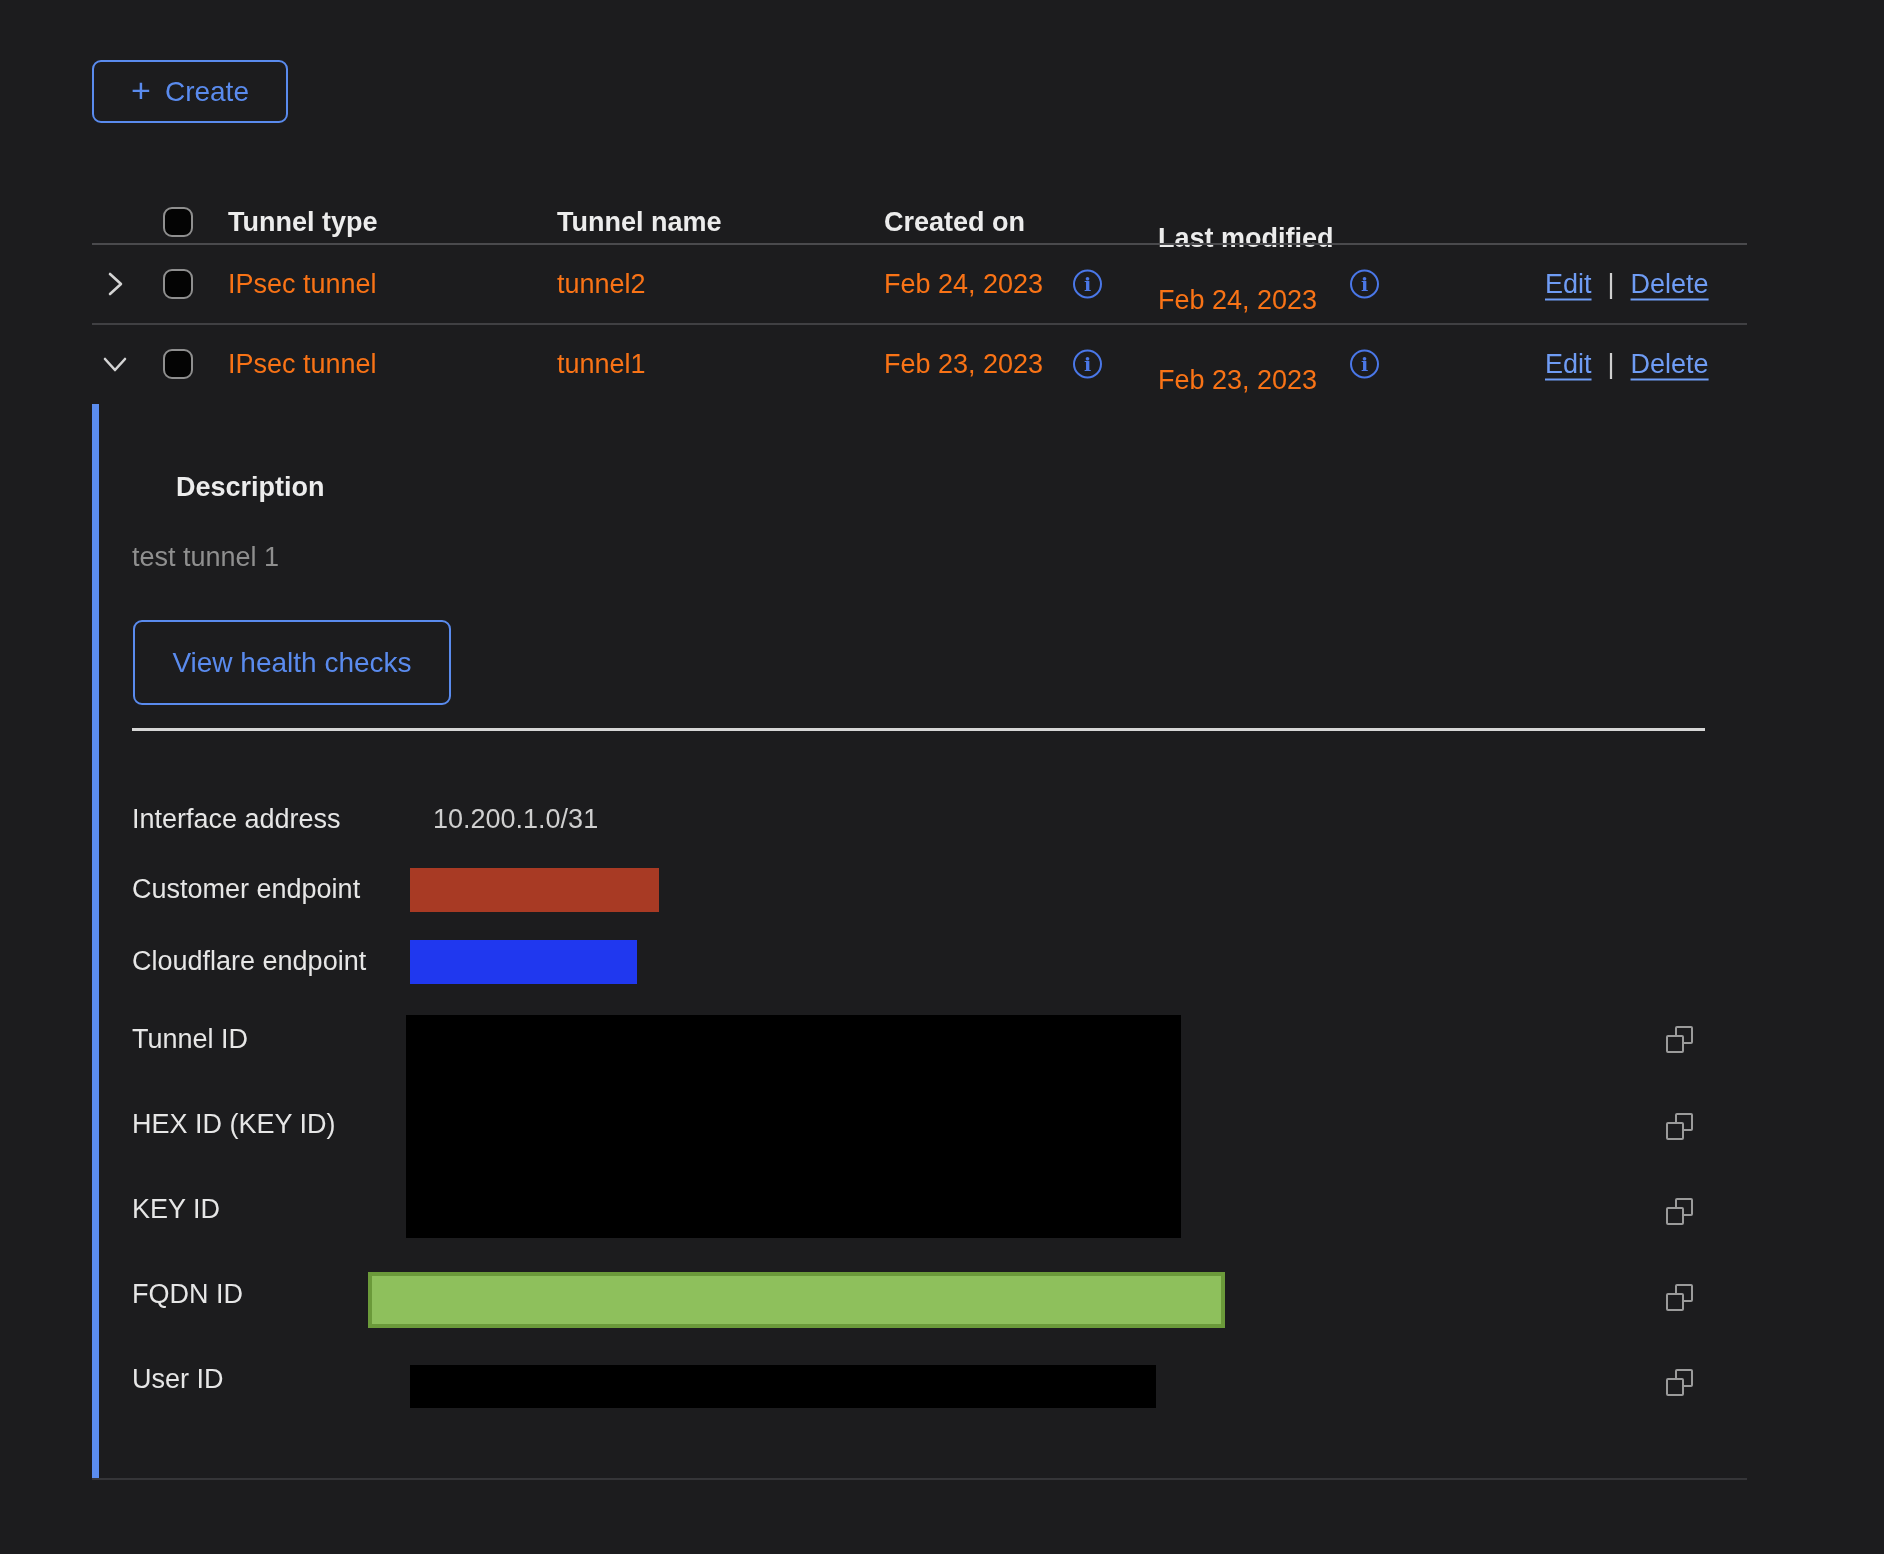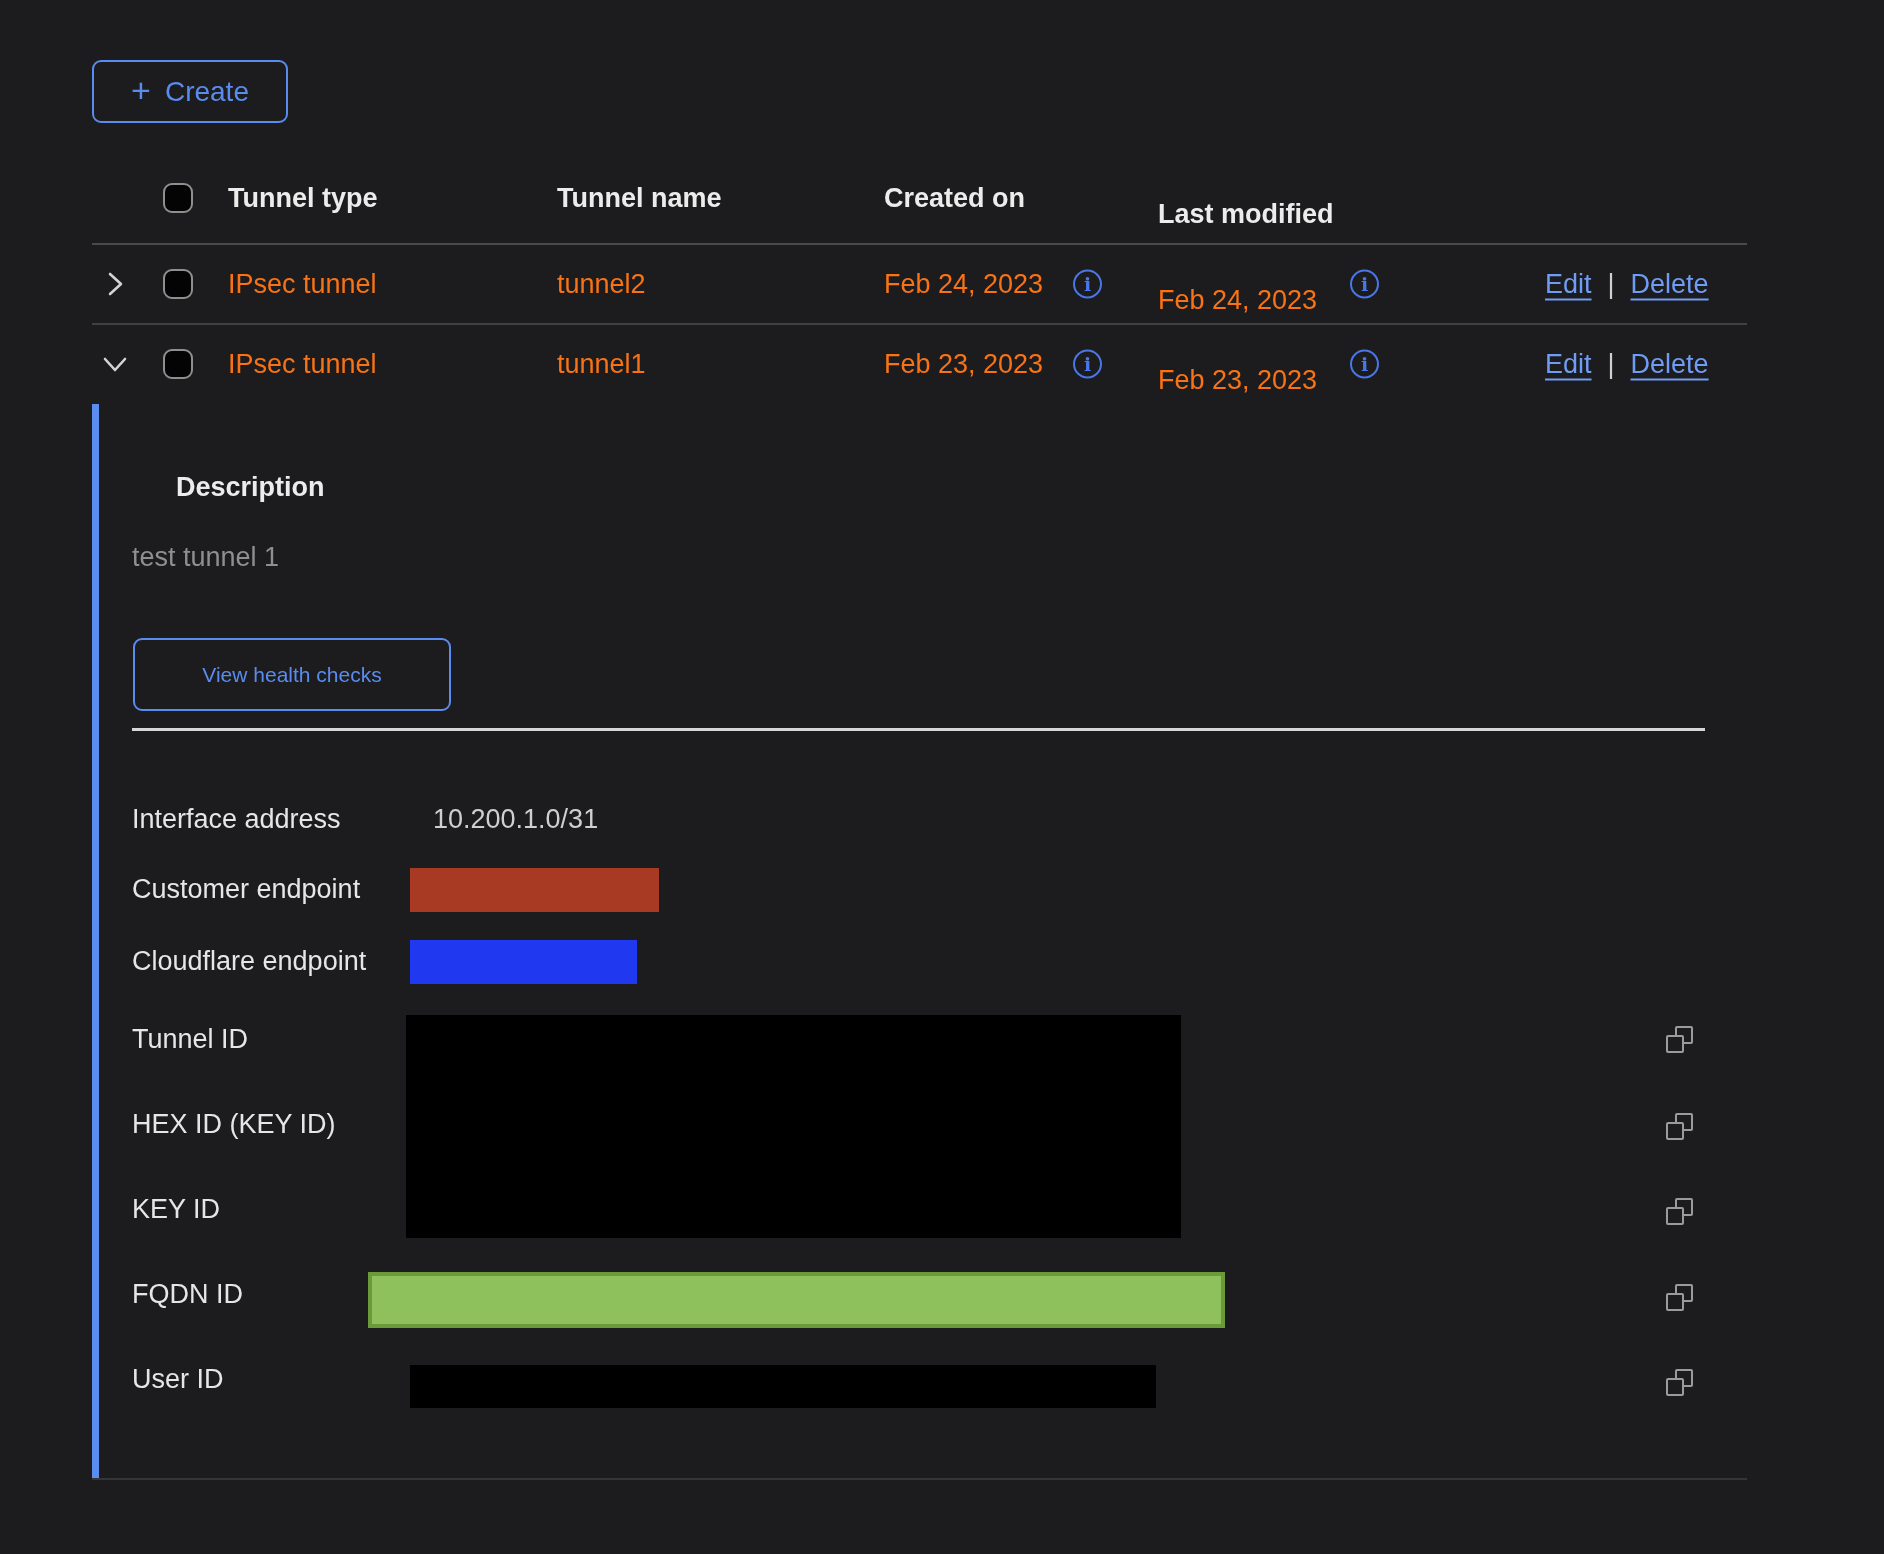--- a/index.html
+++ b/index.html
@@ -11,24 +11,24 @@
   }
   
   .outline-btn{
     position:absolute;display:flex;align-items:center;justify-content:center;
     gap:14px;border:2px solid #5a8bee;border-radius:9px;background:transparent;
     color:#5a8bee;font-size:28px;cursor:pointer;box-sizing:border-box;
     font-family:"Liberation Sans","DejaVu Sans",sans-serif;
   }
   #create-btn{left:92px;top:60px;width:196px;height:63px;}
   #create-btn .plus{font-size:34px;font-weight:300;line-height:1;margin-top:-3px;}
-  #health-btn{left:133px;top:638px;width:318px;height:73px;font-size:21px;}
+  #health-btn{left:133px;top:620px;width:318px;height:85px;font-size:28px;}
   
   .trow{position:absolute;left:0;width:1884px;}
-  #header-row{top:169px;height:58px;}
+  #header-row{top:193px;height:58px;}
   #row-0{top:244px;height:79px;}
   #row-1{top:324px;height:79px;}
   .cell{position:absolute;top:50%;transform:translateY(-50%);font-size:27px;white-space:nowrap;}
   .hcell{color:#ececec;font-weight:700;}
   .bcell{color:#f97316;}
   .col-type{left:228px;} .col-name{left:557px;}
   .col-created{left:884px;} .col-modified{left:1158px;margin-top:16px;}
   .divider{position:absolute;left:92px;width:1655px;height:2px;background:#404043;}
   #header-divider{top:243px;background:#4a4a4d;}
   #row0-divider{top:323px;}

